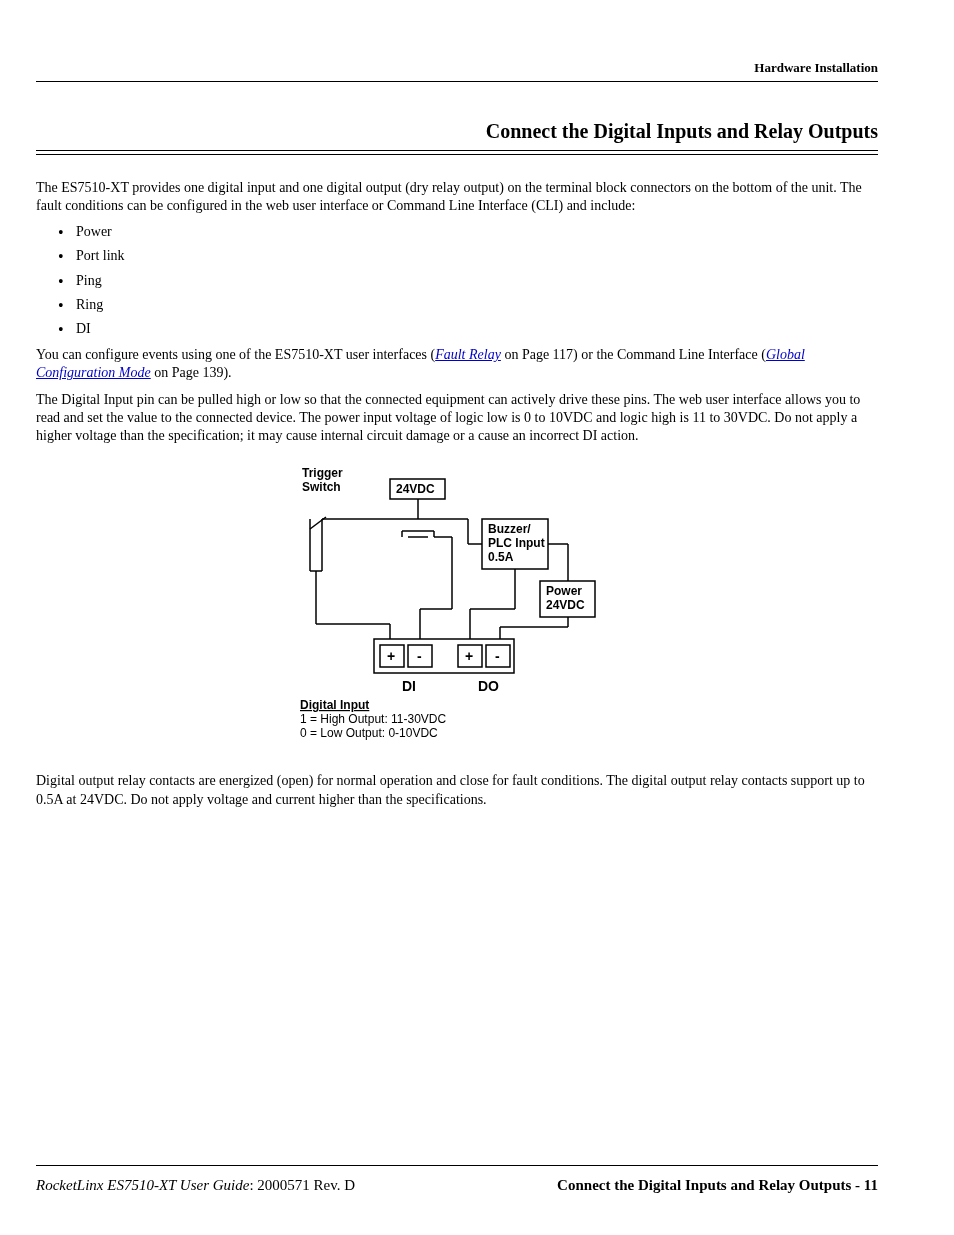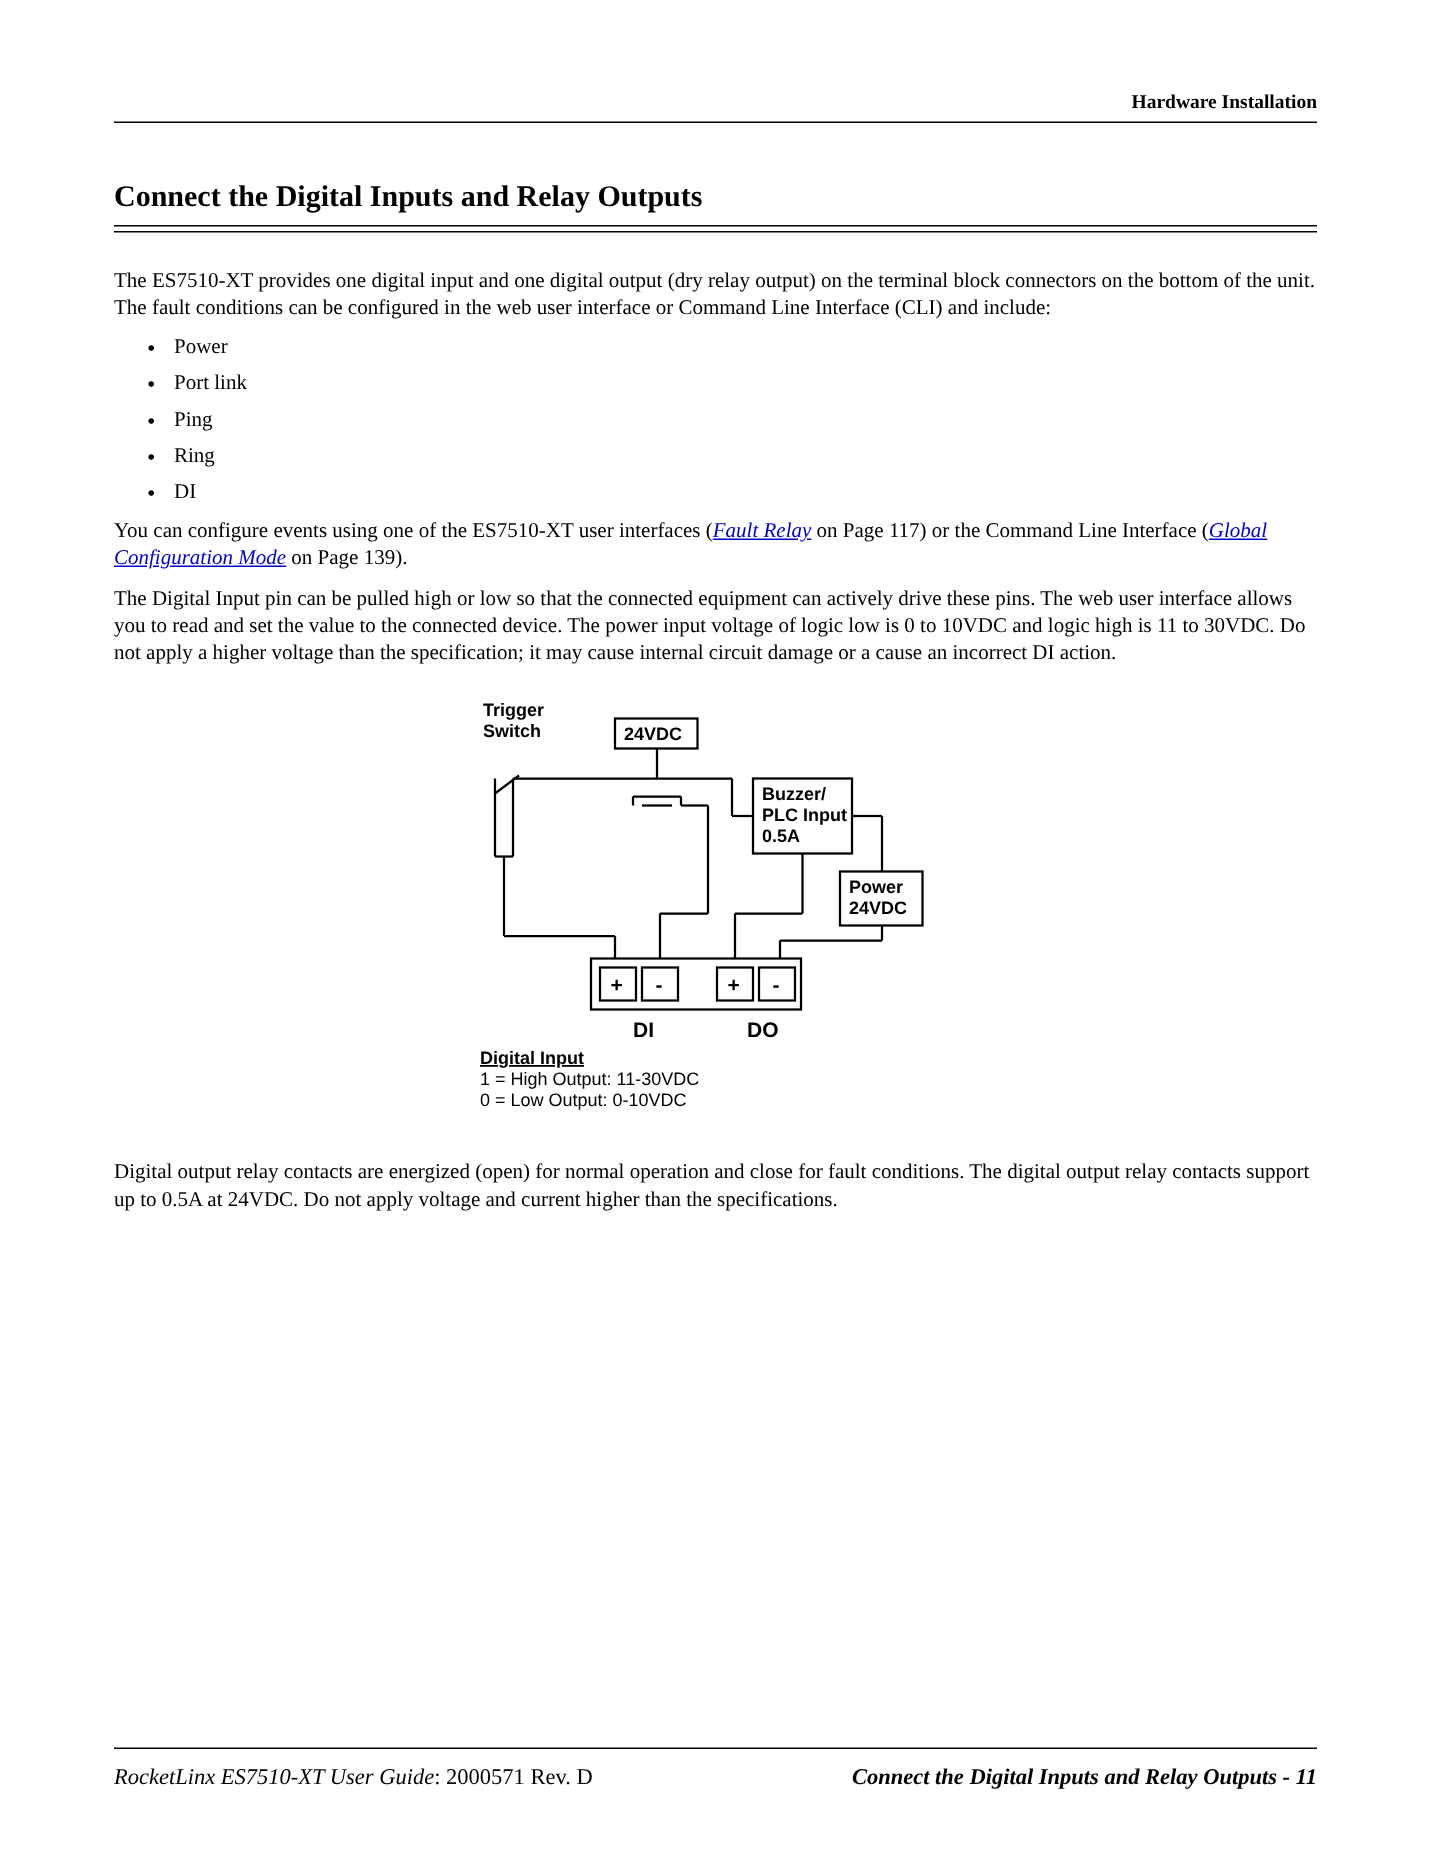--- a/index.html
+++ b/index.html
@@ -8,39 +8,40 @@
     font-family: Georgia, 'Times New Roman', serif;
     font-size: 14px;
     line-height: 1.3;
     color: #000;
     background: #fff;
   }
   .page {
     width: 954px;
     height: 1235px;
     box-sizing: border-box;
-    padding: 60px 76px 40px 76px;
+    padding: 60px 76px 40px 36px;
     position: relative;
     display: flex;
     flex-direction: column;
     border-radius: 29px;
   }
   .top-header {
     text-align: right;
     font-weight: bold;
     font-size: 13px;
     padding-bottom: 4px;
     border-bottom: 1px solid #000;
     margin-bottom: 36px;
   }
   h2.section-title {
     font-size: 20px;
     font-weight: bold;
     margin: 0 0 6px 0;
     font-family: Georgia, serif;
+    text-align: right;
   }
   .double-rule {
     border-top: 1px solid #000;
     border-bottom: 1px solid #000;
     height: 3px;
     margin-bottom: 24px;
   }
   p { margin: 0 0 8px 0; }
   ul {
     margin: 4px 0 8px 0;
@@ -74,21 +75,21 @@
   .footer {
     margin-top: auto;
     border-top: 1px solid #000;
     padding-top: 10px;
     display: flex;
     justify-content: space-between;
     font-size: 15px;
   }
   .footer-left { font-style: italic; }
   .footer-left .rev { font-style: normal; }
-  .footer-right { font-weight: bold; font-style: italic; }
+  .footer-right { font-weight: bold; }
   .content { flex: 1 0 auto; }
   svg text { font-family: Arial, Helvetica, sans-serif; }
 </style>
 </head>
 <body>
 
 <div class="page">
 
   <div class="top-header">Hardware Installation</div>
 

